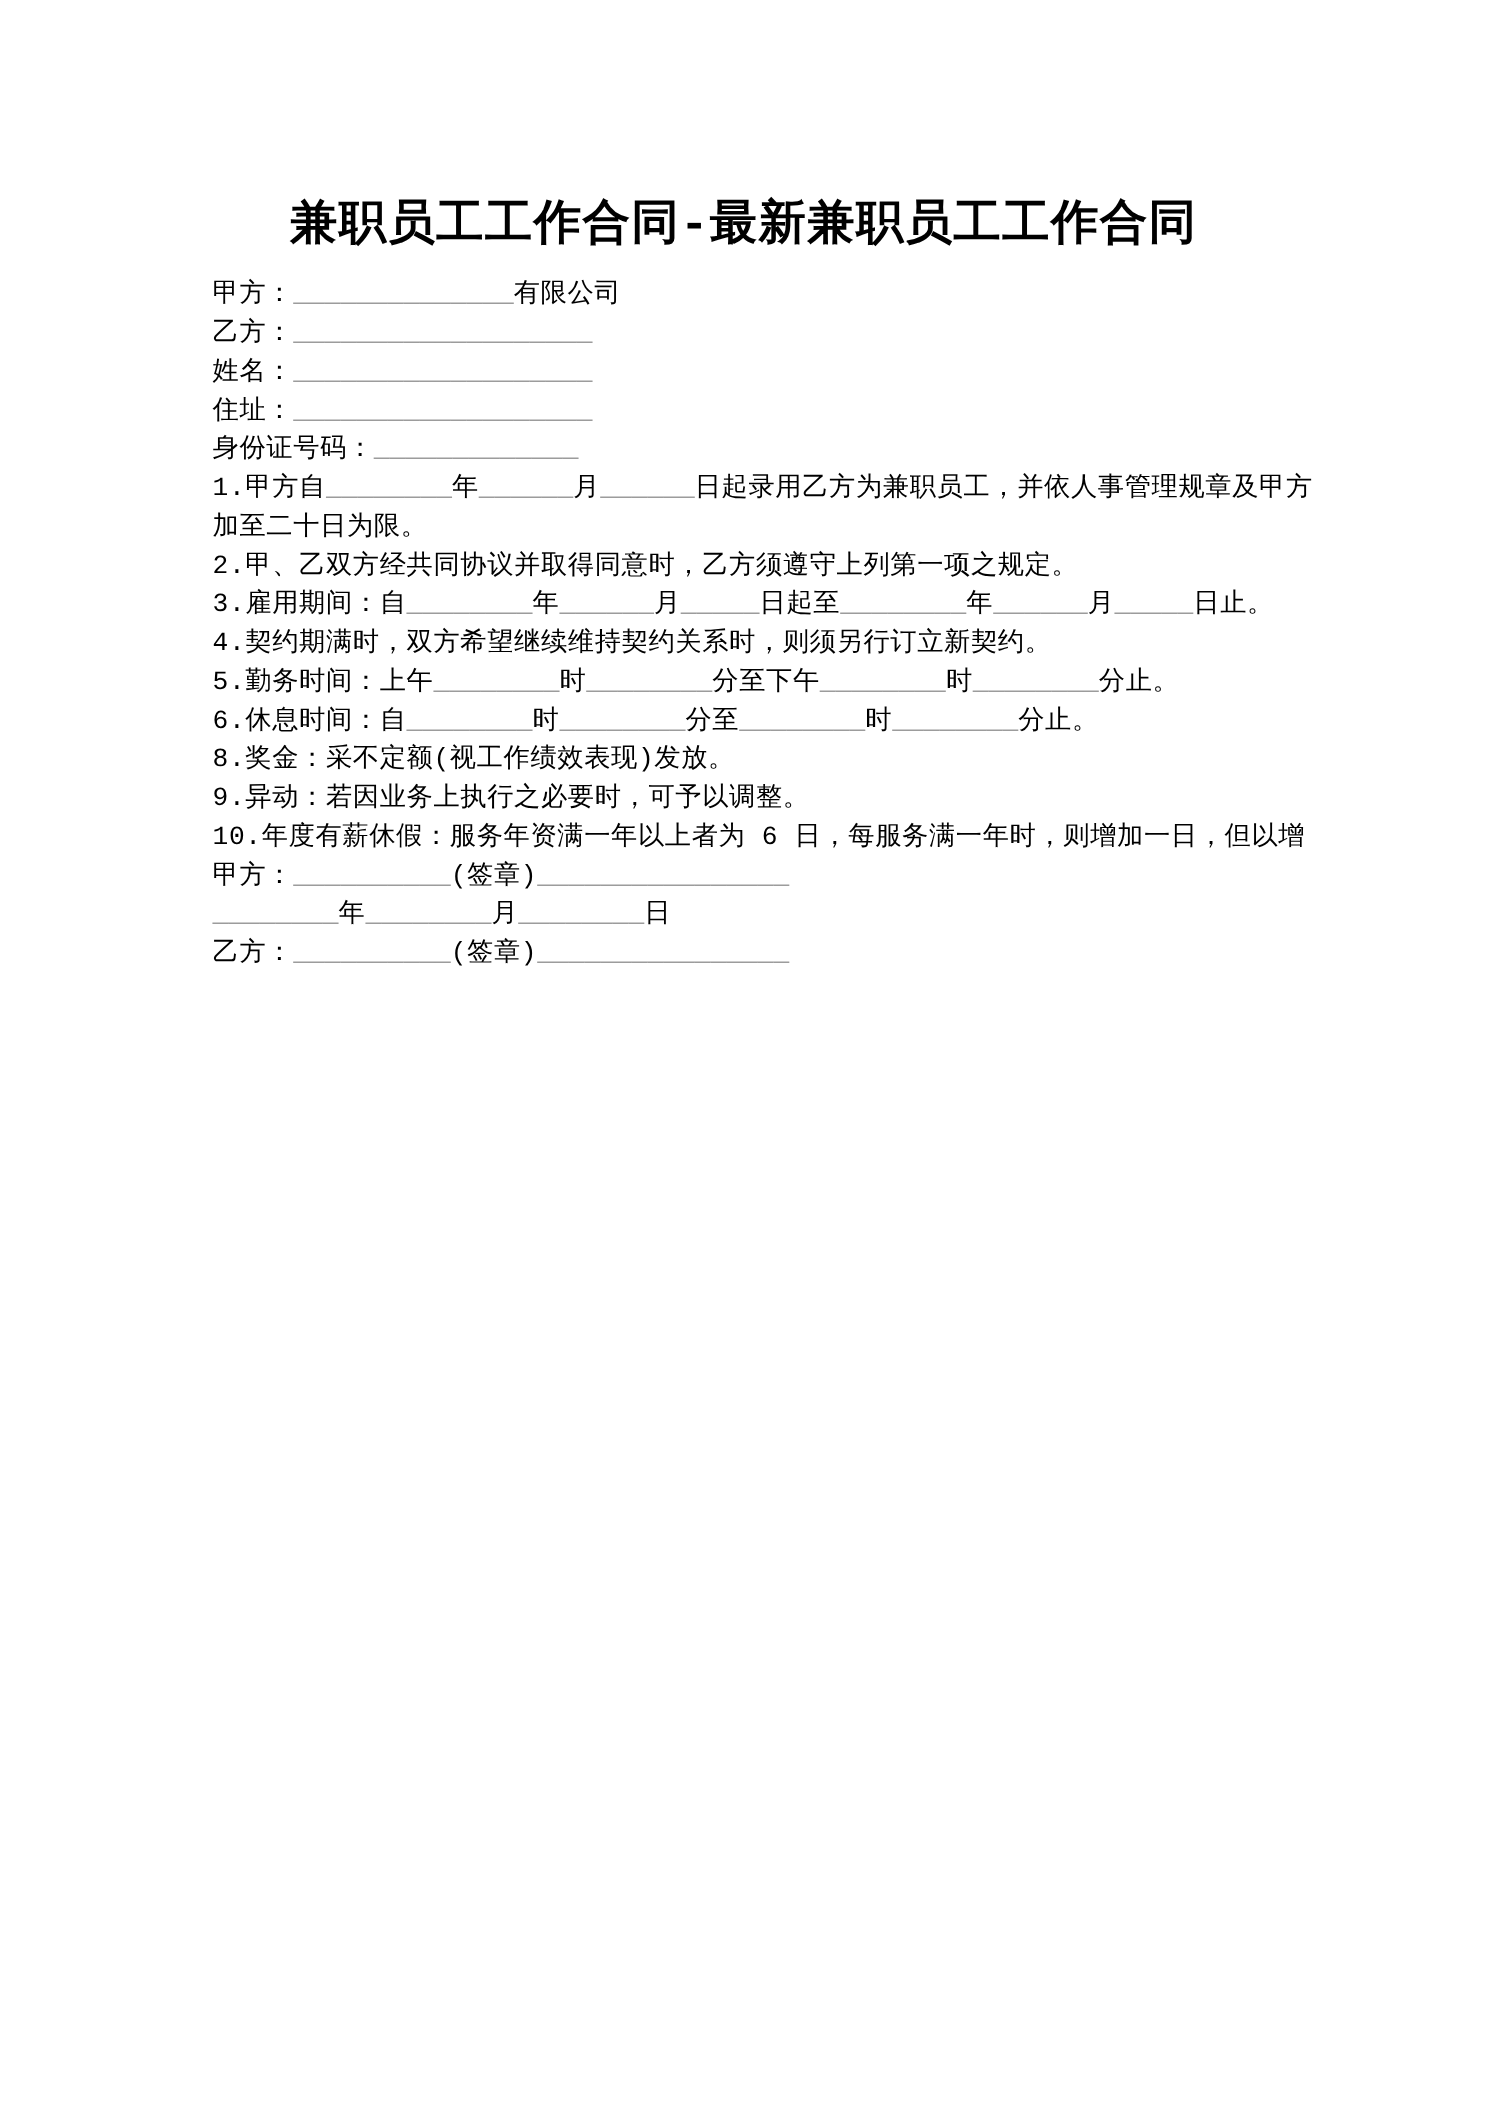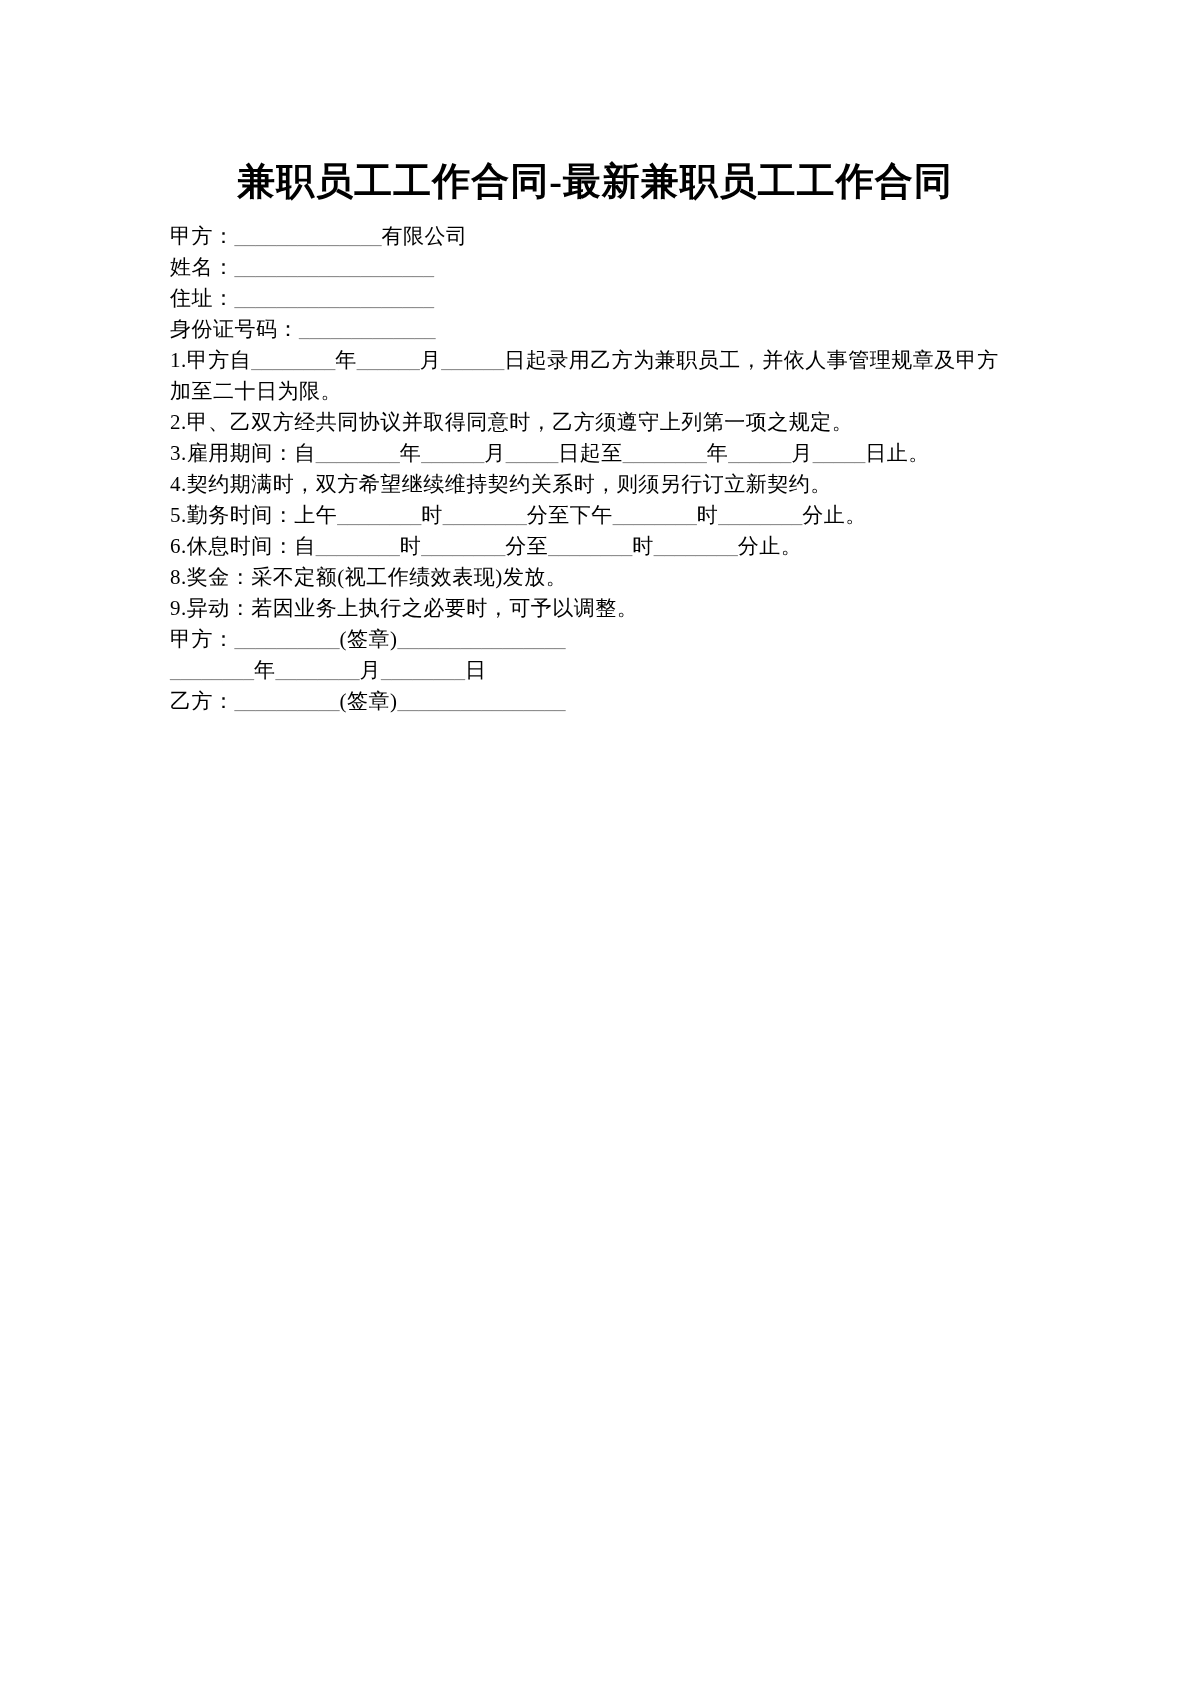--- a/index.html
+++ b/index.html
@@ -12,21 +12,21 @@
     margin: 0;
     padding: 0;
     background: var(--page-bg);
   }
   .page {
     position: relative;
     width: 1190px;
     height: 1683px;
     background: var(--page-bg);
     overflow: hidden;
-    font-family: Liberation Serif, serif;
+    font-family: Liberation Mono, monospace;
     color: var(--text-color);
   }
   .doc-title {
     position: absolute;
     top: 157px;
     left: 0;
     width: 100%;
     margin: 0;
     text-align: center;
     font-size: 38px;
@@ -54,29 +54,31 @@
     letter-spacing: 0;
   }
 </style>
 </head>
 <body>
 
 <div class="page">
   <h1 class="doc-title">兼职员工工作合同-最新兼职员工工作合同</h1>
   <div class="doc-body">
       <div class="line"><span class="txt">甲方：</span><span class="blank">______________</span><span class="txt">有限公司</span></div>
+      <div class="line"><span class="txt">乙方：</span><span class="blank">___________________</span></div>
       <div class="line"><span class="txt">姓名：</span><span class="blank">___________________</span></div>
       <div class="line"><span class="txt">住址：</span><span class="blank">___________________</span></div>
       <div class="line"><span class="txt">身份证号码：</span><span class="blank">_____________</span></div>
       <div class="line"><span class="txt">1.甲方自</span><span class="blank">________</span><span class="txt">年</span><span class="blank">______</span><span class="txt">月</span><span class="blank">______</span><span class="txt">日起录用乙方为兼职员工，并依人事管理规章及甲方</span></div>
       <div class="line"><span class="txt">加至二十日为限。</span></div>
       <div class="line"><span class="txt">2.甲、乙双方经共同协议并取得同意时，乙方须遵守上列第一项之规定。</span></div>
       <div class="line"><span class="txt">3.雇用期间：自</span><span class="blank">________</span><span class="txt">年</span><span class="blank">______</span><span class="txt">月</span><span class="blank">_____</span><span class="txt">日起至</span><span class="blank">________</span><span class="txt">年</span><span class="blank">______</span><span class="txt">月</span><span class="blank">_____</span><span class="txt">日止。</span></div>
       <div class="line"><span class="txt">4.契约期满时，双方希望继续维持契约关系时，则须另行订立新契约。</span></div>
       <div class="line"><span class="txt">5.勤务时间：上午</span><span class="blank">________</span><span class="txt">时</span><span class="blank">________</span><span class="txt">分至下午</span><span class="blank">________</span><span class="txt">时</span><span class="blank">________</span><span class="txt">分止。</span></div>
       <div class="line"><span class="txt">6.休息时间：自</span><span class="blank">________</span><span class="txt">时</span><span class="blank">________</span><span class="txt">分至</span><span class="blank">________</span><span class="txt">时</span><span class="blank">________</span><span class="txt">分止。</span></div>
       <div class="line"><span class="txt">8.奖金：采不定额(视工作绩效表现)发放。</span></div>
       <div class="line"><span class="txt">9.异动：若因业务上执行之必要时，可予以调整。</span></div>
+      <div class="line"><span class="txt">10.年度有薪休假：服务年资满一年以上者为 6 日，每服务满一年时，则增加一日，但以增</span></div>
       <div class="line"><span class="txt">甲方：</span><span class="blank">__________</span><span class="txt">(签章)</span><span class="blank">________________</span></div>
       <div class="line"><span class="blank">________</span><span class="txt">年</span><span class="blank">________</span><span class="txt">月</span><span class="blank">________</span><span class="txt">日</span></div>
       <div class="line"><span class="txt">乙方：</span><span class="blank">__________</span><span class="txt">(签章)</span><span class="blank">________________</span></div>
     </div>
 </div>
 
 </body></html>

